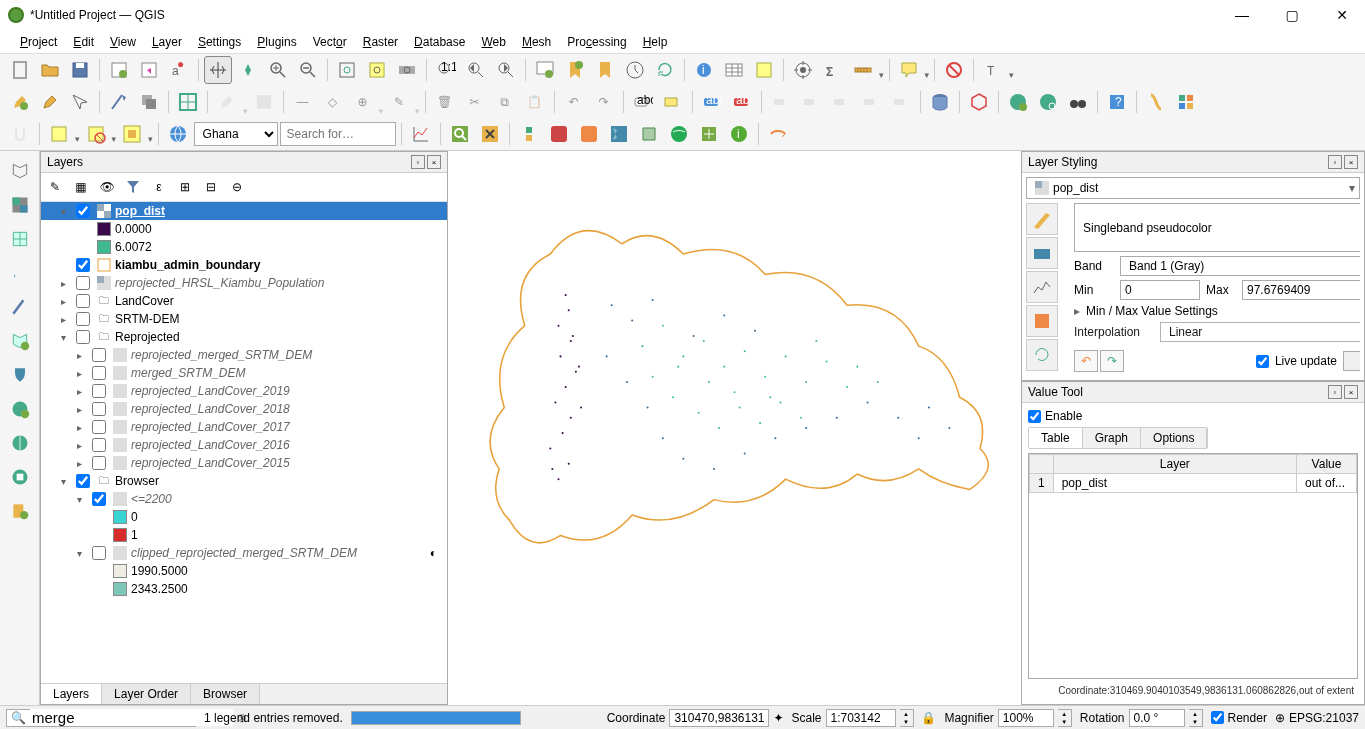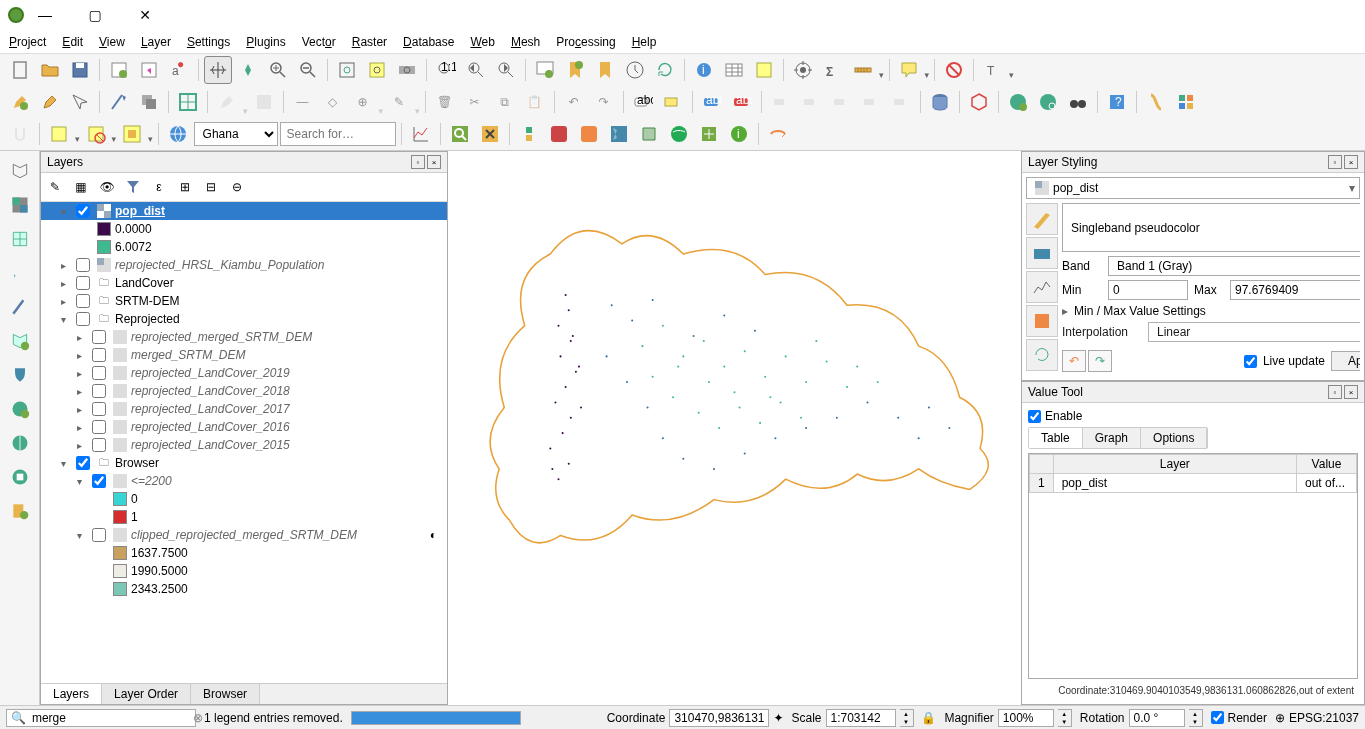--- a/index.html
+++ b/index.html
@@ -2,21 +2,21 @@
 <html><head>
 <meta charset="utf-8">
 <style>
 * { box-sizing: border-box; margin: 0; padding: 0; font-family: "Segoe UI", Tahoma, sans-serif; font-size: 12px; }
 body { width: 1365px; height: 729px; background: #f0f0f0; display: flex; flex-direction: column; overflow: hidden; }
 .titlebar { height: 30px; background: #fff; display: flex; align-items: center; padding: 0 8px; }
 .titlebar .app-icon { width: 16px; height: 16px; background: #5a9c3e; border-radius: 50%; margin-right: 6px; border: 2px solid #3c7a1e; position: relative; }
 .titlebar .title { flex: 1; font-size: 12px; color: #000; }
 .titlebar .win-controls { display: flex; gap: 20px; }
 .titlebar .win-btn { width: 30px; height: 20px; display: flex; align-items: center; justify-content: center; cursor: pointer; font-size: 14px; }
-.menubar { height: 24px; background: #fff; display: flex; align-items: center; padding: 0 1px; border-bottom: 1px solid #ddd; }
+.menubar { height: 24px; background: #fff; display: flex; align-items: center; padding: 0 12px; border-bottom: 1px solid #ddd; }
 .menubar .menu-item { padding: 3px 8px; cursor: pointer; }
 .menubar .menu-item u { text-decoration: underline; }
 .toolbars { background: #f5f5f5; border-bottom: 1px solid #ccc; }
 .toolbar-row { display: flex; align-items: center; padding: 2px 6px; gap: 2px; flex-wrap: nowrap; }
 .tb-btn { width: 28px; height: 28px; display: flex; align-items: center; justify-content: center; cursor: pointer; border-radius: 3px; }
 .tb-sep { width: 1px; height: 22px; background: #ccc; margin: 0 3px; }
 .tb-btn svg { width: 20px; height: 20px; }
 .nominatim-select { height: 24px; width: 84px; border: 1px solid #aaa; padding: 0 4px; background: #fff; }
 .nominatim-input { height: 24px; width: 116px; border: 1px solid #aaa; padding: 0 6px; background: #fff; color: #888; }
 .left-toolbar { width: 40px; background: #f5f5f5; display: flex; flex-direction: column; align-items: center; padding: 4px 0; gap: 2px; border-right: 1px solid #ccc; }
@@ -44,21 +44,21 @@
 .layer-label { font-size: 12px; }
 .layer-label.bold { font-weight: bold; }
 .layer-label.italic { font-style: italic; color: #666; }
 .panel-tabs { display: flex; border-top: 1px solid #ccc; background: #f0f0f0; }
 .panel-tab { padding: 3px 12px; border-right: 1px solid #ccc; cursor: pointer; background: #e8e8e8; }
 .panel-tab.active { background: #fff; }
 .map-canvas { flex: 1; background: #fff; position: relative; overflow: hidden; }
 .right-panels { width: 344px; display: flex; flex-direction: column; }
 .style-content { padding: 4px; display: flex; flex-direction: column; gap: 4px; flex: 1; overflow: hidden; }
 .style-layer-select { width: 100%; height: 22px; border: 1px solid #aaa; padding: 0 4px; display: flex; align-items: center; background: #fff; }
-.style-body { flex: 1; display: flex; gap: 4px; overflow: hidden; }
+.style-body { flex: 1; display: flex; gap: 16px; overflow: hidden; }
 .style-tabs { width: 34px; display: flex; flex-direction: column; gap: 2px; }
 .style-tab { width: 32px; height: 32px; border: 1px solid #ccc; background: #f0f0f0; display: flex; align-items: center; justify-content: center; cursor: pointer; }
 .style-main { flex: 1; display: flex; flex-direction: column; gap: 4px; }
 .style-row { display: flex; align-items: center; gap: 6px; }
 .style-row label { width: 40px; font-size: 12px; }
 .style-input, .style-select { flex: 1; height: 20px; border: 1px solid #aaa; padding: 0 4px; background: #fff; font-size: 12px; }
 .style-footer { display: flex; align-items: center; justify-content: space-between; padding: 4px 0; }
 .undo-redo { display: flex; gap: 2px; }
 .undo-redo button { width: 24px; height: 22px; border: 1px solid #aaa; background: #f8f8f8; cursor: pointer; }
 .apply-btn { padding: 2px 16px; border: 1px solid #aaa; background: #f0f0f0; cursor: pointer; }
@@ -68,35 +68,36 @@
 .vt-tab { padding: 3px 12px; border-right: 1px solid #ccc; cursor: pointer; background: #f0f0f0; }
 .vt-tab.active { background: #fff; }
 .vt-table { border: 1px solid #aaa; flex: 1; background: #fff; }
 .vt-table table { width: 100%; border-collapse: collapse; }
 .vt-table th, .vt-table td { border: 1px solid #ccc; padding: 2px 8px; text-align: left; font-size: 12px; }
 .vt-table th { background: #f0f0f0; font-weight: normal; text-align: center; }
 .vt-coord { font-size: 10px; color: #333; padding: 2px 4px; text-align: right; }
 .statusbar { height: 24px; background: #f0f0f0; border-top: 1px solid #ccc; display: flex; align-items: center; padding: 0 6px; gap: 8px; font-size: 12px; }
 .status-search { display: flex; align-items: center; border: 1px solid #aaa; background: #fff; height: 18px; width: 190px; }
 .status-search .mag { padding: 0 4px; color: #666; }
-.status-search input { border: none; outline: none; flex: 1; font-size: 12px; padding: 0 2px; }
+.status-search input { border: none; outline: none; flex: 1; font-size: 15px; padding: 0 2px; }
 .status-search .clear { padding: 0 4px; color: #888; cursor: pointer; }
 .progress { width: 170px; height: 14px; background: #e0e0e0; border: 1px solid #aaa; position: relative; }
 .progress .bar { height: 100%; background: #3a8fdd; }
 .status-field { display: flex; align-items: center; gap: 4px; }
 .status-input { border: 1px solid #aaa; background: #fff; height: 18px; padding: 0 4px; font-size: 12px; }
 .spin-arrows { width: 14px; display: flex; flex-direction: column; border: 1px solid #aaa; border-left: none; height: 18px; }
 .spin-arrows span { height: 9px; font-size: 6px; display: flex; align-items: center; justify-content: center; background: #f0f0f0; cursor: pointer; }
 .lock { color: #888; }
 </style>
 </head>
 <body>
 
 <div class="titlebar">
   <span class="app-icon"></span>
+  <span class="title">*Untitled Project — QGIS</span>
   <div class="win-controls">
     <span class="win-btn">—</span>
     <span class="win-btn">▢</span>
     <span class="win-btn">✕</span>
   </div>
 </div>
 
 <div class="menubar">
   <span class="menu-item"><u>P</u><span>roject</span></span>
   <span class="menu-item"><u>E</u>dit</span>
@@ -702,20 +703,31 @@
           <span class="layer-label">0.0000</span>
         </div>
       <div class="tree-row">
           <span class="tree-indent"></span>
           <span class="tree-indent"></span>
           <span class="tree-indent"></span>
           <span class="legend-swatch" style="background:#3fb98f"></span>
           <span class="layer-label">6.0072</span>
         </div>
 
+      <div class="tree-row">
+        <span class="tree-indent"></span>
+          <span class="tree-expand"></span>
+        <input type="checkbox" class="tree-check" checked="" style="">
+        <span class="layer-icon">
+            <svg width="14" height="14">
+              <rect x="1" y="1" width="12" height="12" fill="none" stroke="#e8a038"></rect>
+            </svg>
+          </span>
+        <span class="layer-label bold">kiambu_admin_boundary</span>
+      </div>
 
       <div class="tree-row">
         <span class="tree-indent"></span>
           <span class="tree-expand">▸</span>
         <input type="checkbox" class="tree-check" style="">
         <span class="layer-icon">
             <svg width="14" height="14">
               <rect width="14" height="14" fill="#ddd"></rect>
               <rect x="0" y="0" width="7" height="7" fill="#9ab"></rect>
             </svg>
@@ -870,28 +882,20 @@
           <span class="tree-indent"></span>
           <span class="tree-expand">▾</span>
           <input type="checkbox" class="tree-check" style="">
           <span class="layer-icon">
             <svg width="14" height="14">
               <rect width="14" height="14" fill="#ddd"></rect>
             </svg>
           </span>
           <span class="layer-label italic">clipped_reprojected_merged_SRTM_DEM</span>
           <span style="margin-left:auto;margin-right:6px">◐</span>
-        </div>
-      <div class="tree-row">
-          <span class="tree-indent"></span>
-          <span class="tree-indent"></span>
-          <span class="tree-indent"></span>
-          <span class="tree-indent"></span>
-          <span class="legend-swatch" style="background:#c9a15f"></span>
-          <span class="layer-label">1637.7500</span>
         </div>
       <div class="tree-row">
           <span class="tree-indent"></span>
           <span class="tree-indent"></span>
           <span class="tree-indent"></span>
           <span class="tree-indent"></span>
           <span class="legend-swatch" style="background:#efece6"></span>
           <span class="layer-label">1990.5000</span>
         </div>
       <div class="tree-row">

